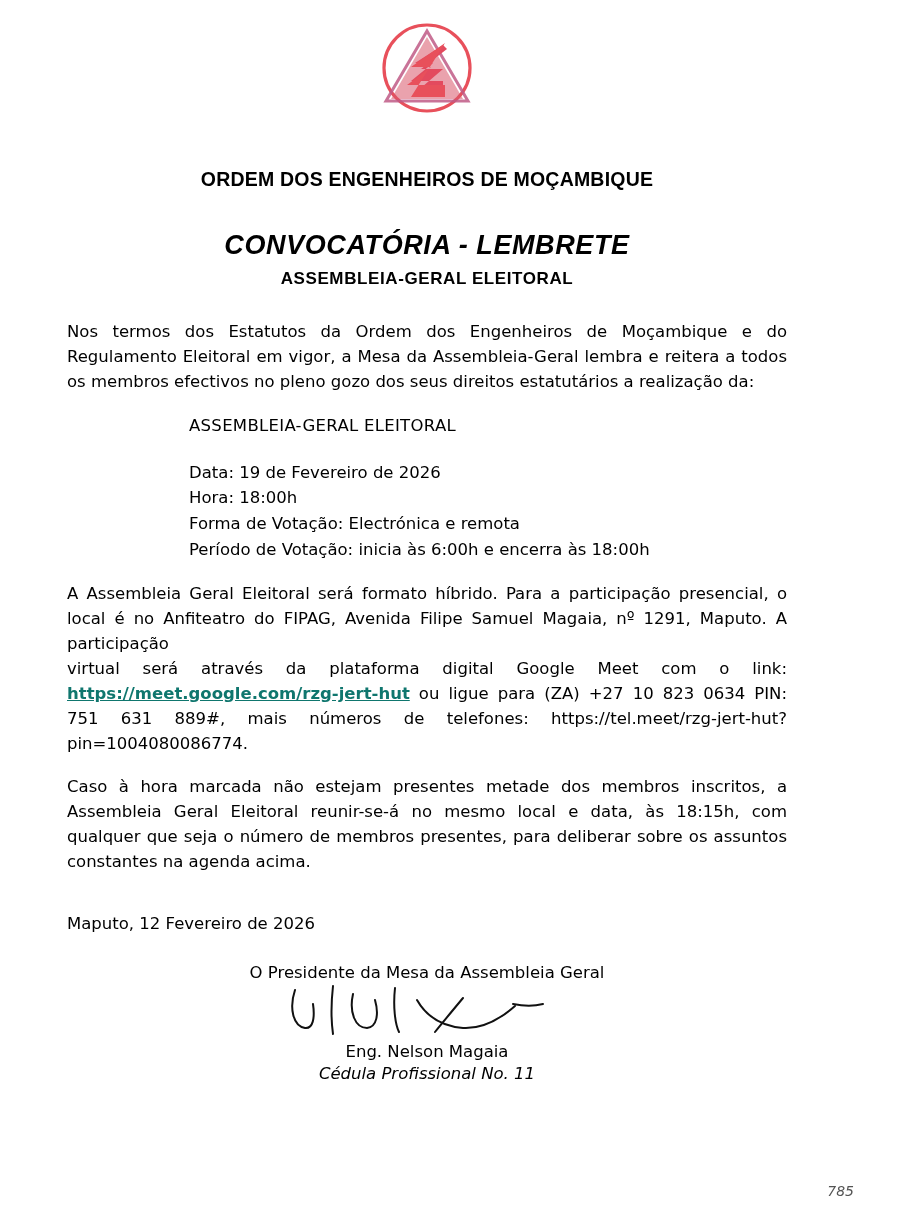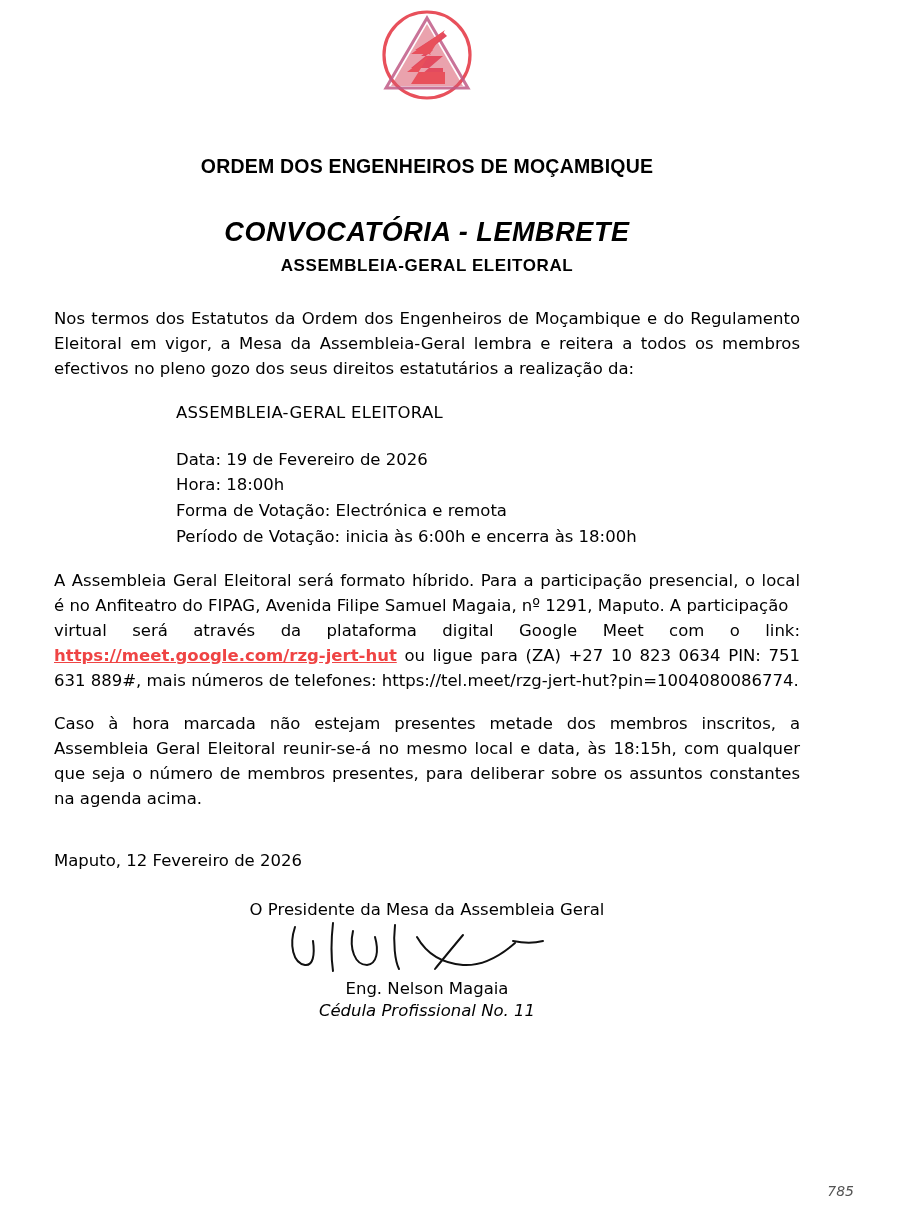--- a/index.html
+++ b/index.html
@@ -12,21 +12,21 @@
     height: 1205px;
     position: relative;
     font-family: "DejaVu Sans", sans-serif;
     color: #000000;
     overflow: hidden;
   }
   .page {
     position: relative;
     width: 854px;
     height: 1205px;
-    padding: 0;
+    padding: 13px;
     box-sizing: border-box;
   }
   
   .logo-wrap {
     display: flex;
     justify-content: center;
     align-items: flex-start;
     padding-top: 10px;
     height: 125px;
     box-sizing: border-box;
@@ -83,21 +83,21 @@
   }
   .indent-heading {
     letter-spacing: 0.3px;
     margin-bottom: 22px;
   }
   .detail-line {
     margin: 0;
     line-height: 1.56;
   }
   a.link {
-    color: #ef4444;
+    color: #0f766e;
     text-decoration: underline;
     font-weight: bold;
   }
   .justify-spread {
     text-align: justify;
     text-align-last: justify;
   }
   
   .date-line {
     margin: 40px 12px 0 54px;

